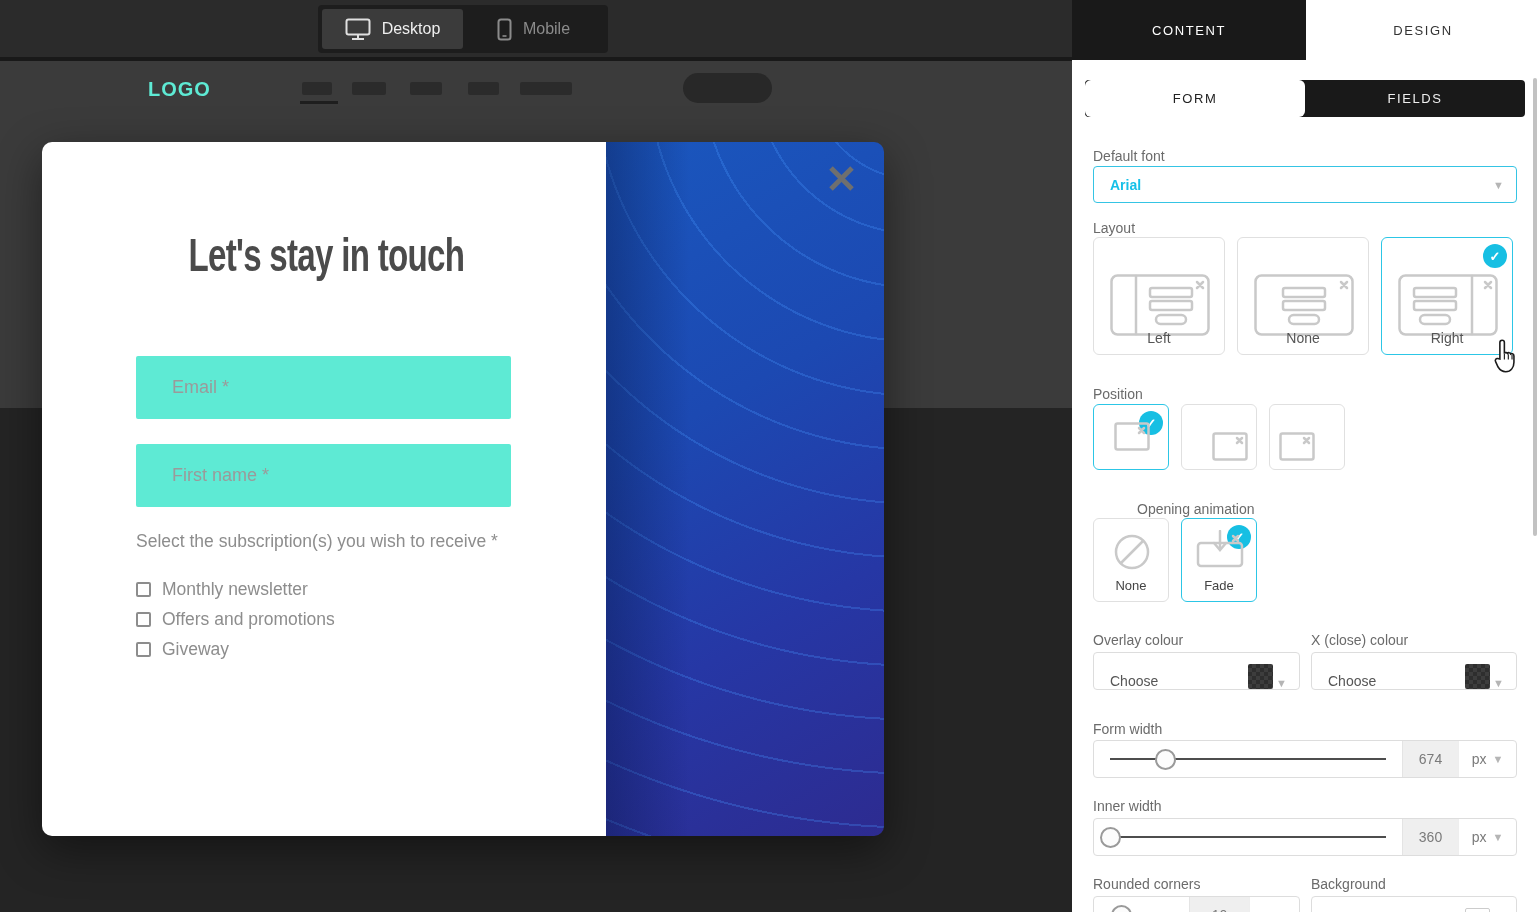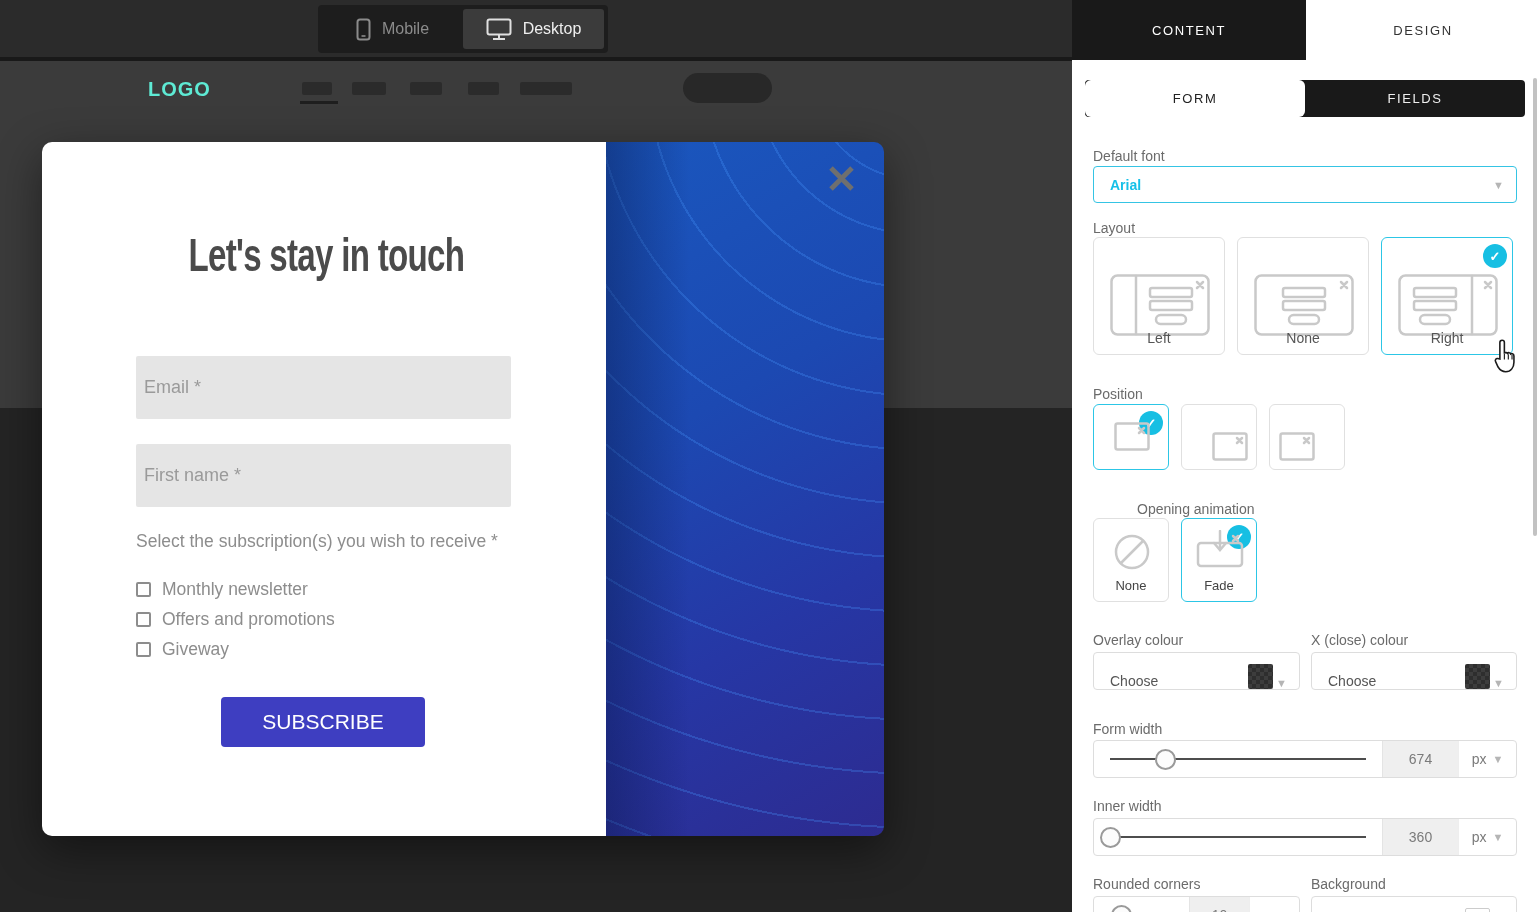--- a/index.html
+++ b/index.html
@@ -30,22 +30,22 @@
   .popup-form{width:564px;height:100%;background:#fff;position:relative;}
   .popup-image{width:278px;height:100%;position:relative;background:
       linear-gradient(to right, rgba(8,18,64,.38), rgba(8,18,64,0) 30%),
       repeating-radial-gradient(circle at 112% -10%, rgba(70,150,255,0) 0 52px, rgba(70,150,255,.28) 52px 54px),
       linear-gradient(150deg,#1a57be 0%,#1c49b2 38%,#2637a5 68%,#2d2b90 100%);}
   .close-x{position:absolute;top:22px;right:28px;width:29px;height:29px;cursor:pointer;}
   .form-col{position:absolute;left:94px;top:0;width:375px;height:100%;}
   .popup-title{position:absolute;top:86px;width:100%;text-align:center;font-size:46px;font-weight:bold;
                color:#4b4b4b;transform:scaleX(.72);letter-spacing:-1px;white-space:nowrap;}
   .popup-sub{position:absolute;top:140px;width:100%;text-align:center;font-size:18px;color:#5c5c5c;line-height:1.35;}
-  .field{position:absolute;left:0;width:375px;height:63px;background:#e5e5e5;border:none;outline:none;
-         padding:0 8px;font-size:18px;color:#777;border-radius:2px;font-family:"Liberation Sans",sans-serif;}
+  .field{position:absolute;left:0;width:375px;height:63px;background:#5eead4;border:none;outline:none;
+         padding:0 36px;font-size:18px;color:#777;border-radius:2px;font-family:"Liberation Sans",sans-serif;}
   .field::placeholder{color:#9a9a9a;opacity:1;}
   .group-label{position:absolute;top:388px;width:100%;font-size:17.5px;color:#8d8d8d;line-height:1.3;}
   .cb-row{position:absolute;left:0;display:flex;align-items:center;gap:11px;font-size:17.5px;color:#8d8d8d;cursor:pointer;}
   .cb-box{width:15px;height:15px;border:2px solid #8d8d8d;border-radius:2px;background:#fff;}
   .subscribe{position:absolute;left:85px;top:555px;width:204px;height:50px;background:#3e3ec1;color:#fff;
              border:none;border-radius:4px;font-size:21px;display:flex;align-items:center;justify-content:center;cursor:pointer;}
 
   
   .side-tabs{position:absolute;left:1072px;top:0;width:468px;height:60px;display:flex;background:#fff;}
   .side-tab{flex:1;display:flex;align-items:center;justify-content:center;font-size:13px;
@@ -82,51 +82,51 @@
     background-image:linear-gradient(45deg,#3d3d3d 25%,transparent 25%,transparent 75%,#3d3d3d 75%),
                      linear-gradient(45deg,#3d3d3d 25%,transparent 25%,transparent 75%,#3d3d3d 75%);
     background-size:8px 8px;background-position:0 0,4px 4px;}
   .swatch.white{background:#fff;border:1px solid #ccc;}
 
   .ctrl{position:absolute;height:38px;border:1px solid #ddd;border-radius:4px;display:flex;overflow:hidden;}
   .slider{flex:1;position:relative;}
   .track{position:absolute;left:16px;right:16px;top:50%;height:2px;margin-top:-1px;background:#4d4d4d;}
   .handle{position:absolute;top:50%;width:21px;height:21px;margin-top:-10.5px;border-radius:50%;
           background:#fcfcfc;border:2px solid #9a9a9a;cursor:pointer;}
-  .valbox{width:76px;background:#efefef;border-left:1px solid #e4e4e4;display:flex;align-items:center;
+  .valbox{width:56px;background:#efefef;border-left:1px solid #e4e4e4;display:flex;align-items:center;
           justify-content:center;font-size:14px;color:#7a7a7a;}
   .unitbox{position:relative;width:58px;display:flex;align-items:center;justify-content:center;
            font-size:14px;color:#7a7a7a;border-left:1px solid #eee;}
   .unitbox .dd-caret{position:static;margin-left:6px;}
 
   .scroll-thumb{position:absolute;left:1533px;top:78px;width:4px;height:458px;background:#c2c2c2;border-radius:2px;}
   .cursor{position:absolute;left:1492px;top:338px;z-index:50;pointer-events:none;}
   .icon-stroke{stroke:#c9c9c9;fill:none;stroke-width:2.5;stroke-linecap:round;}
 </style>
 </head>
 <body>
 
 <div class="stage">
 
   <div class="toolbar">
     <div class="device-toggle">
-      <div class="seg">
-        <svg width="15" height="23" viewBox="0 0 15 23">
-          <rect x="1.5" y="1.5" width="12" height="20" rx="2.5" fill="none" stroke="#8b8b8b" stroke-width="2"></rect>
-          <line x1="5.5" y1="18" x2="9.5" y2="18" stroke="#8b8b8b" stroke-width="1.6"></line>
-        </svg>
-        <span>Mobile</span>
-      </div>
       <div class="seg active">
         <svg width="26" height="23" viewBox="0 0 26 23">
           <rect x="1.5" y="1.5" width="23" height="15" rx="2" fill="none" stroke="#e0e0e0" stroke-width="2"></rect>
           <line x1="13" y1="17" x2="13" y2="20" stroke="#e0e0e0" stroke-width="2"></line>
           <line x1="7" y1="21" x2="19" y2="21" stroke="#e0e0e0" stroke-width="2"></line>
         </svg>
         <span>Desktop</span>
+      </div>
+      <div class="seg">
+        <svg width="15" height="23" viewBox="0 0 15 23">
+          <rect x="1.5" y="1.5" width="12" height="20" rx="2.5" fill="none" stroke="#8b8b8b" stroke-width="2"></rect>
+          <line x1="5.5" y1="18" x2="9.5" y2="18" stroke="#8b8b8b" stroke-width="1.6"></line>
+        </svg>
+        <span>Mobile</span>
       </div>
     </div>
   </div>
 
   <div class="preview">
     <div class="preview-topline"></div>
     <div class="hero">
       <div class="logo">LOGO</div>
       <div class="navbar" style="left:302px;width:30px;"></div>
       <div class="nav-underline" style="left:300px;width:38px;"></div>
@@ -150,21 +150,20 @@
           <span>Monthly newsletter</span>
         </div>
         <div class="cb-row" style="top:467px;">
           <span class="cb-box"></span>
           <span>Offers and promotions</span>
         </div>
         <div class="cb-row" style="top:497px;">
           <span class="cb-box"></span>
           <span>Giveway</span>
         </div>
-        <button class="subscribe">SUBSCRIBE</button>
       </div>
     </div>
     <div class="popup-image">
       <svg class="close-x" viewBox="0 0 29 29">
         <line x1="4" y1="4" x2="25" y2="25" stroke="#6f6f6f" stroke-width="5"></line>
         <line x1="25" y1="4" x2="4" y2="25" stroke="#6f6f6f" stroke-width="5"></line>
       </svg>
     </div>
   </div>
 

